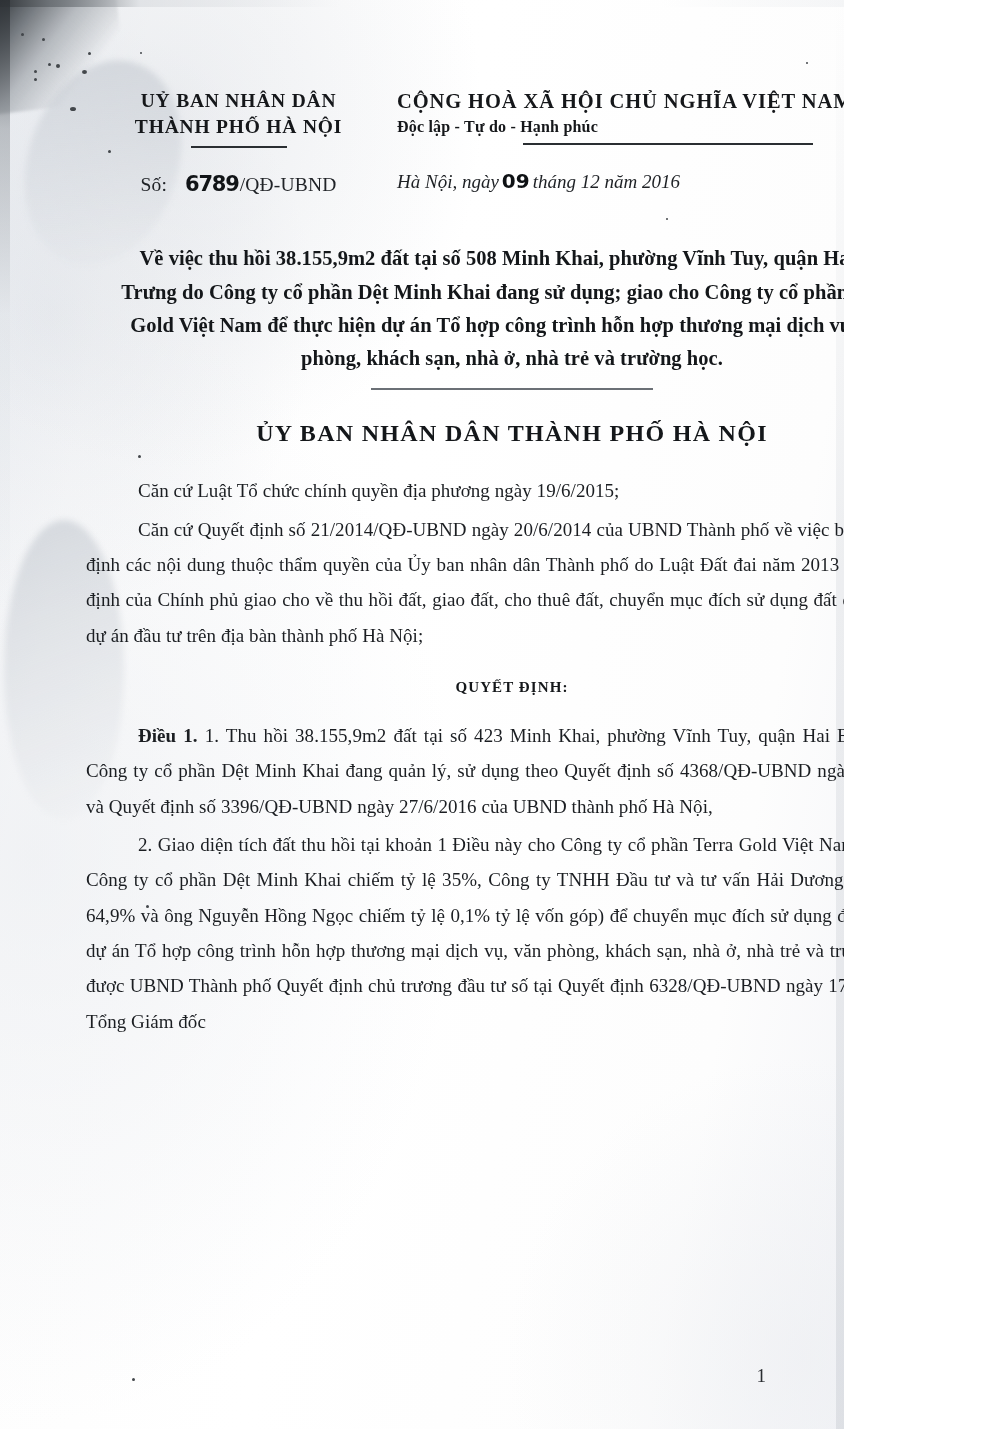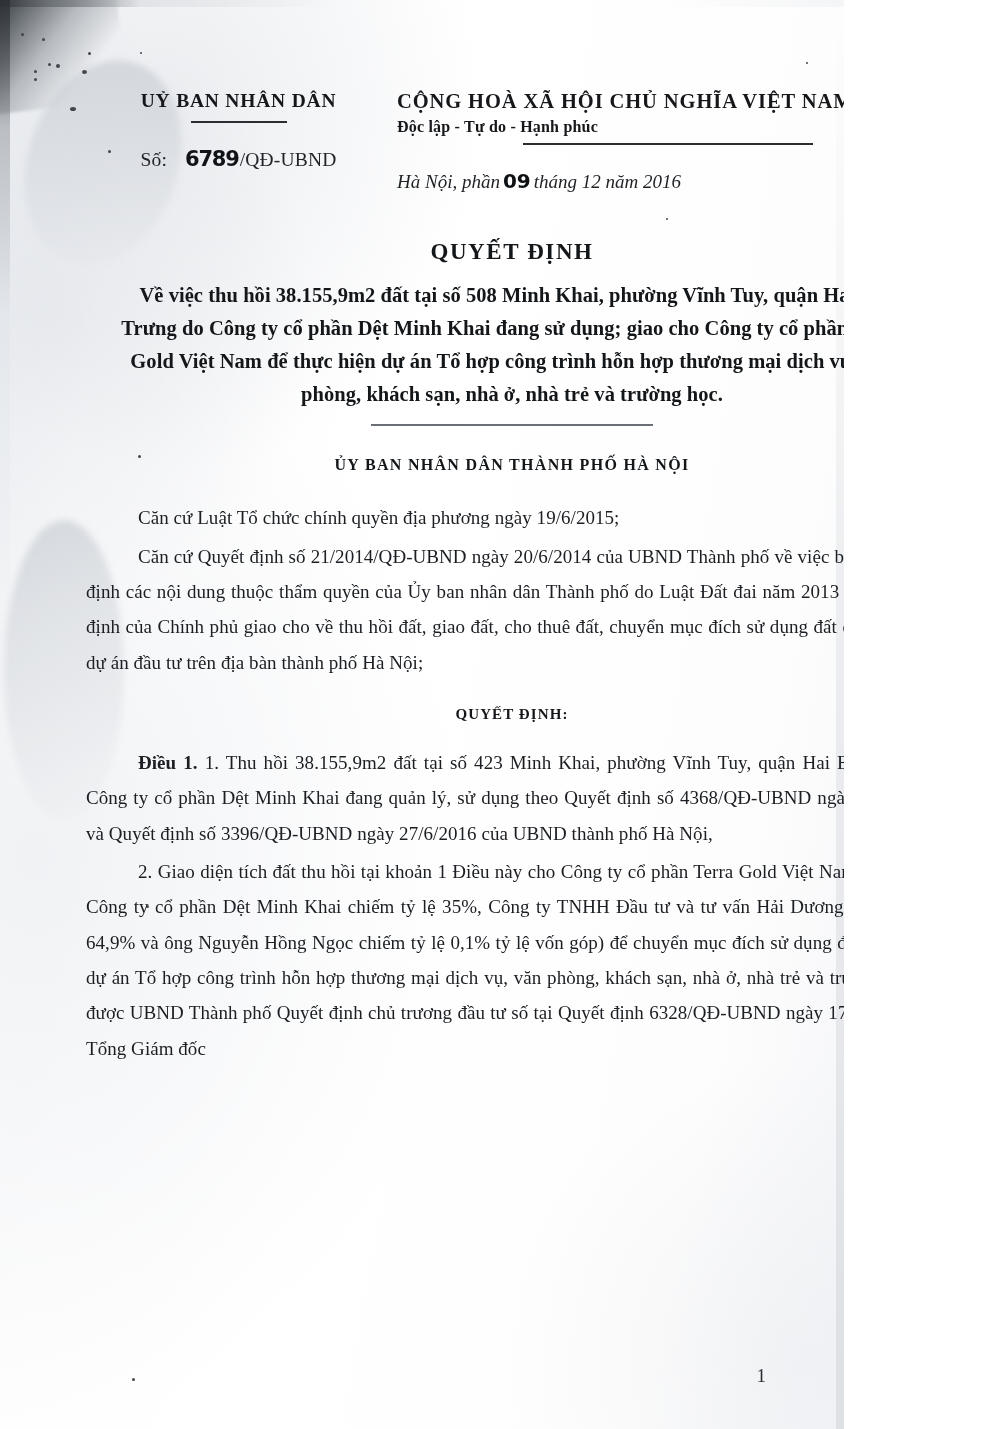--- a/index.html
+++ b/index.html
@@ -152,21 +152,21 @@
     padding: 0 24px;
     text-align: center;
   }
   .rule-title { width: 282px; height: 2px; background: #6b7076; margin: 13px auto 0; }
 
   
   .issuer {
     margin-top: 30px;
     text-align: center;
     font-weight: bold;
-    font-size: 16px;
+    font-size: 24px;
     letter-spacing: 1.3px;
     color: #14171a;
   }
 
   
   .body { margin-top: 26px; }
   p.para {
     margin: 0 0 3px 0;
     font-size: 19px;
     line-height: 1.86;
@@ -232,34 +232,34 @@
   <div class="speck" style="left:132px; top:1378px; width:3px; height:3px;"></div>
   <div class="speck" style="left:806px; top:62px; width:2px; height:2px;"></div>
   <div class="speck" style="left:666px; top:218px; width:2px; height:2px;"></div>
 
   <div class="content">
 
     <div class="letterhead">
 
       <div class="lh-left">
         <div class="org-name">UỶ BAN NHÂN DÂN</div>
+        <div class="org-name">THÀNH PHỐ HÀ NỘI</div>
         <div class="rule rule-left"></div>
         <div class="docnum"><span>Số:</span><span class="inked">6789</span><span>/QĐ-UBND</span></div>
       </div>
 
       <div class="lh-right">
         <div class="nation-name">CỘNG HOÀ XÃ HỘI CHỦ NGHĨA VIỆT NAM</div>
         <div class="motto">Độc lập - Tự do - Hạnh phúc</div>
         <div class="rule rule-right"></div>
-        <div class="dateline"><span>Hà Nội, phần</span><span class="inked-day">09</span><span>tháng</span>&nbsp;<span>12</span>&nbsp;<span>năm</span>&nbsp;<span>2016</span></div>
+        <div class="dateline"><span>Hà Nội, ngày</span><span class="inked-day">09</span><span>tháng</span>&nbsp;<span>12</span>&nbsp;<span>năm</span>&nbsp;<span>2016</span></div>
       </div>
     </div>
 
     <div class="title-block">
-      <div class="doc-kind">QUYẾT ĐỊNH</div>
       <div class="doc-subject">Về việc thu hồi 38.155,9m2 đất tại số 508 Minh Khai, phường Vĩnh Tuy, quận Hai Bà Trưng do Công ty cổ phần Dệt Minh Khai đang sử dụng; giao cho Công ty cổ phần Terra Gold Việt Nam để thực hiện dự án Tổ hợp công trình hỗn hợp thương mại dịch vụ, văn phòng, khách sạn, nhà ở, nhà trẻ và trường học.</div>
       <div class="rule-title"></div>
     </div>
 
     <div class="issuer">ỦY BAN NHÂN DÂN THÀNH PHỐ HÀ NỘI</div>
 
     <div class="body">
       <p class="para">Căn cứ Luật Tổ chức chính quyền địa phương ngày 19/6/2015;</p>
       <p class="para">Căn cứ Quyết định số 21/2014/QĐ-UBND ngày 20/6/2014 của UBND Thành phố về việc ban hành quy định các nội dung thuộc thẩm quyền của Ủy ban nhân dân Thành phố do Luật Đất đai năm 2013 và các Nghị định của Chính phủ giao cho về thu hồi đất, giao đất, cho thuê đất, chuyển mục đích sử dụng đất để thực hiện dự án đầu tư trên địa bàn thành phố Hà Nội;</p>
 

